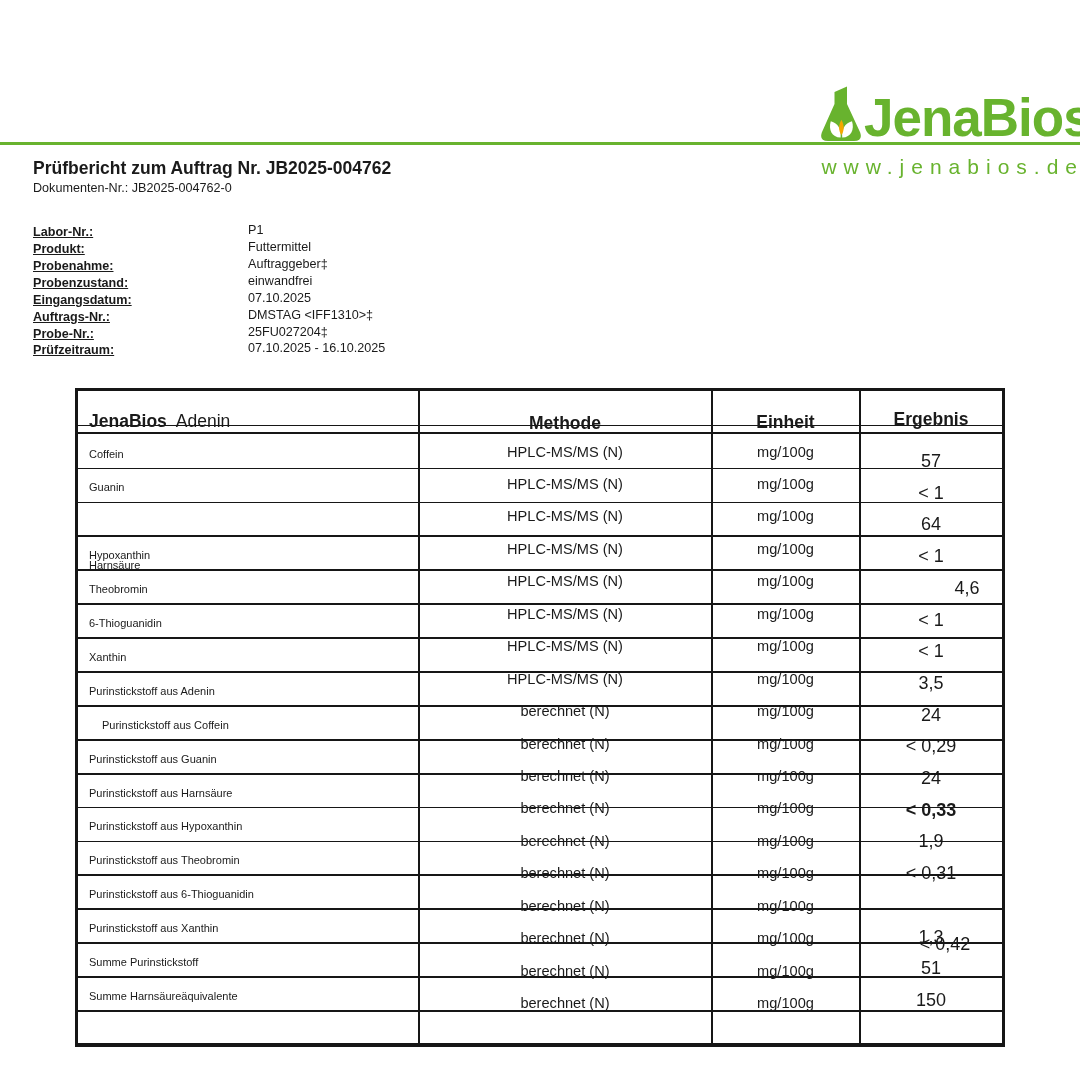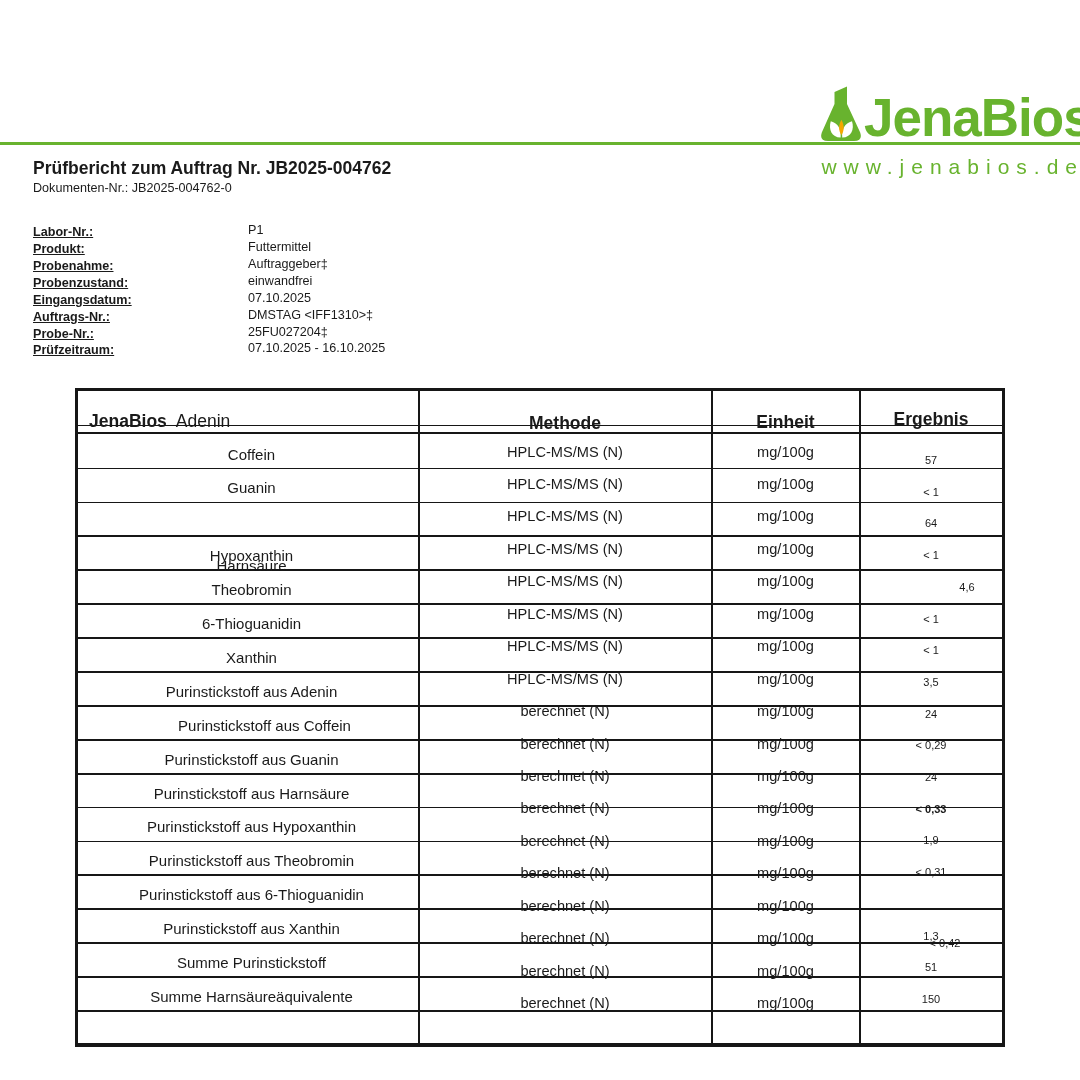--- a/index.html
+++ b/index.html
@@ -25,23 +25,23 @@
   .meta-row{display:flex;align-items:center;height:16.87px;font-size:12.6px;}
   .meta-label{width:215px;font-weight:700;flex:0 0 auto;text-decoration:underline;}
   .meta-value{transform:translateY(-2px);white-space:nowrap;}
   
   .rtable{position:absolute;left:0;top:0;width:1080px;height:1080px;}
   .tl{position:absolute;background:#161616;z-index:1;}
   .cell{
     position:absolute;transform:translateY(-50%);white-space:nowrap;z-index:2;
     line-height:1.05;
   }
-  .c-param{font-size:15px;text-align:center;}
+  .c-param{font-size:11px;text-align:left;}
   .c-small{font-size:14.6px;text-align:center;}
-  .c-res{font-size:11px;text-align:center;}
+  .c-res{font-size:18px;text-align:center;}
   .c-head{font-size:17.5px;font-weight:700;text-align:center;}
   .c-head-param{font-size:17.5px;text-align:left;}
   .c-head-param .bold{font-weight:700;}
   .c-head-param .reg{font-weight:400;margin-left:9px;}
 </style>
 </head>
 <body>
 
 <div class="page">
 

